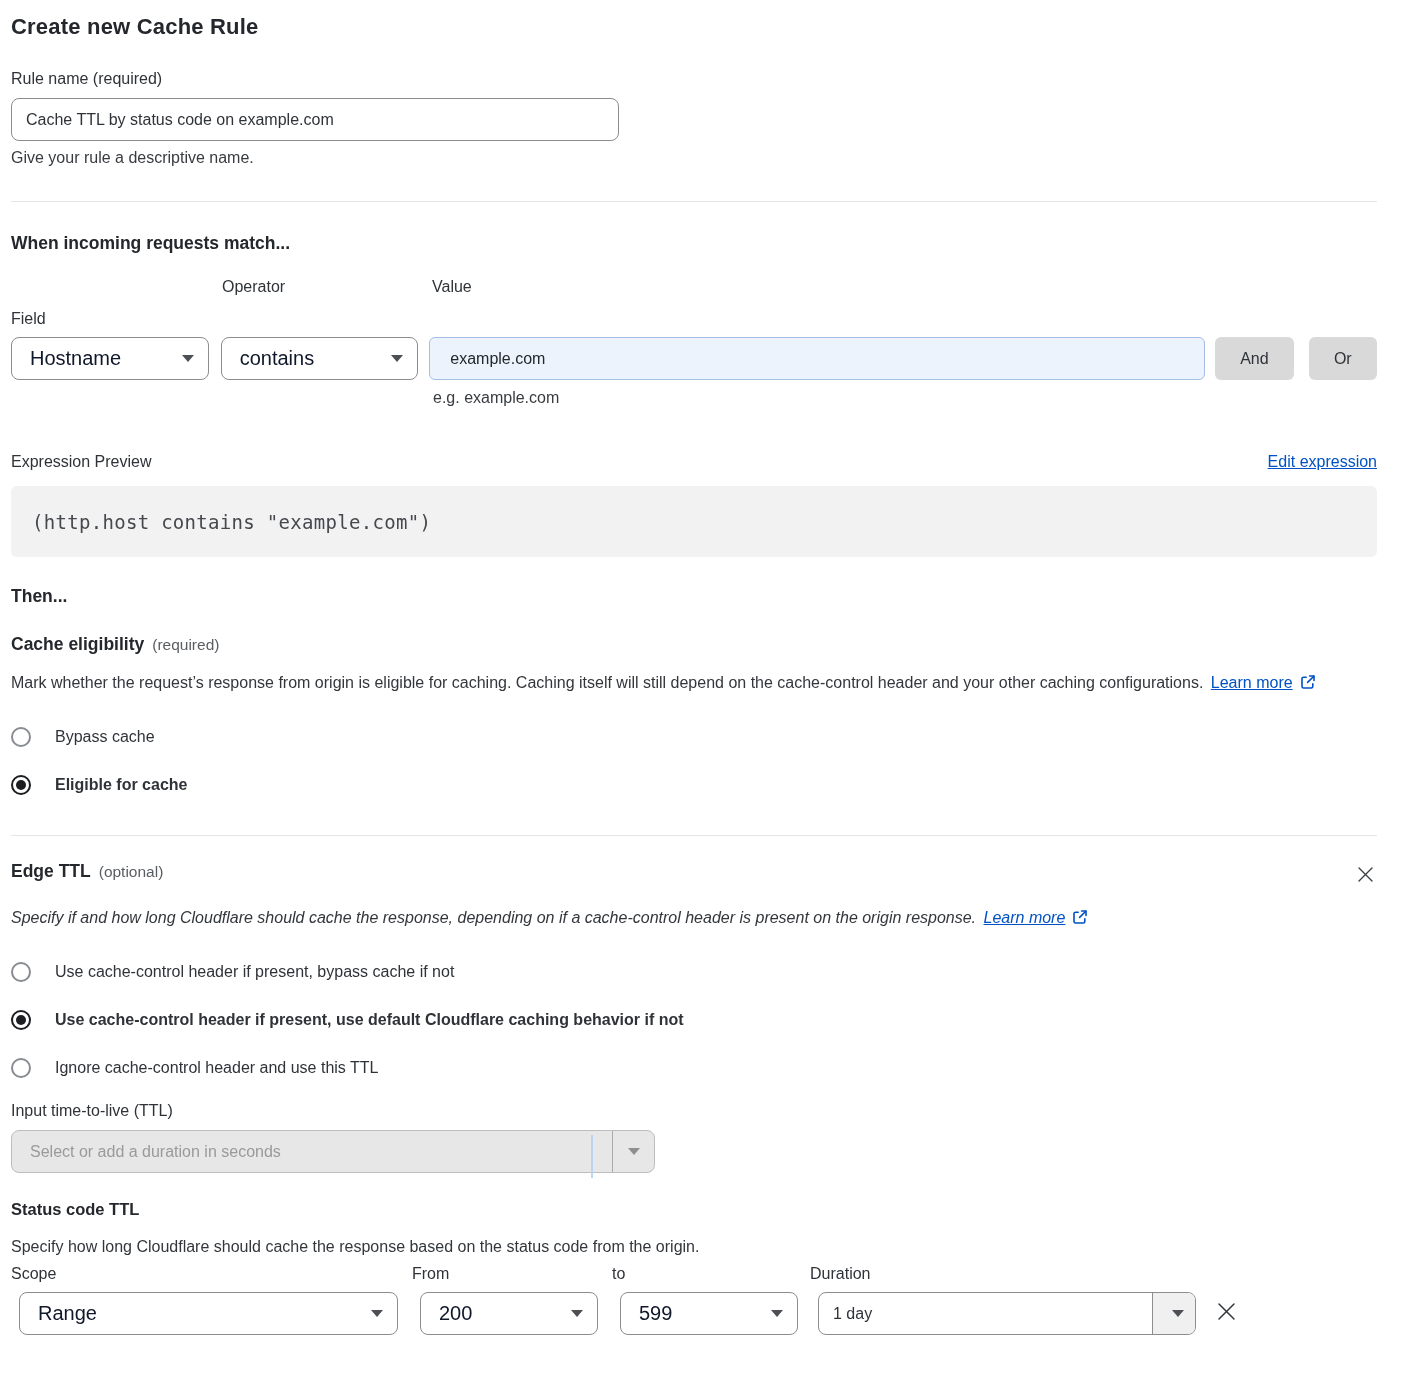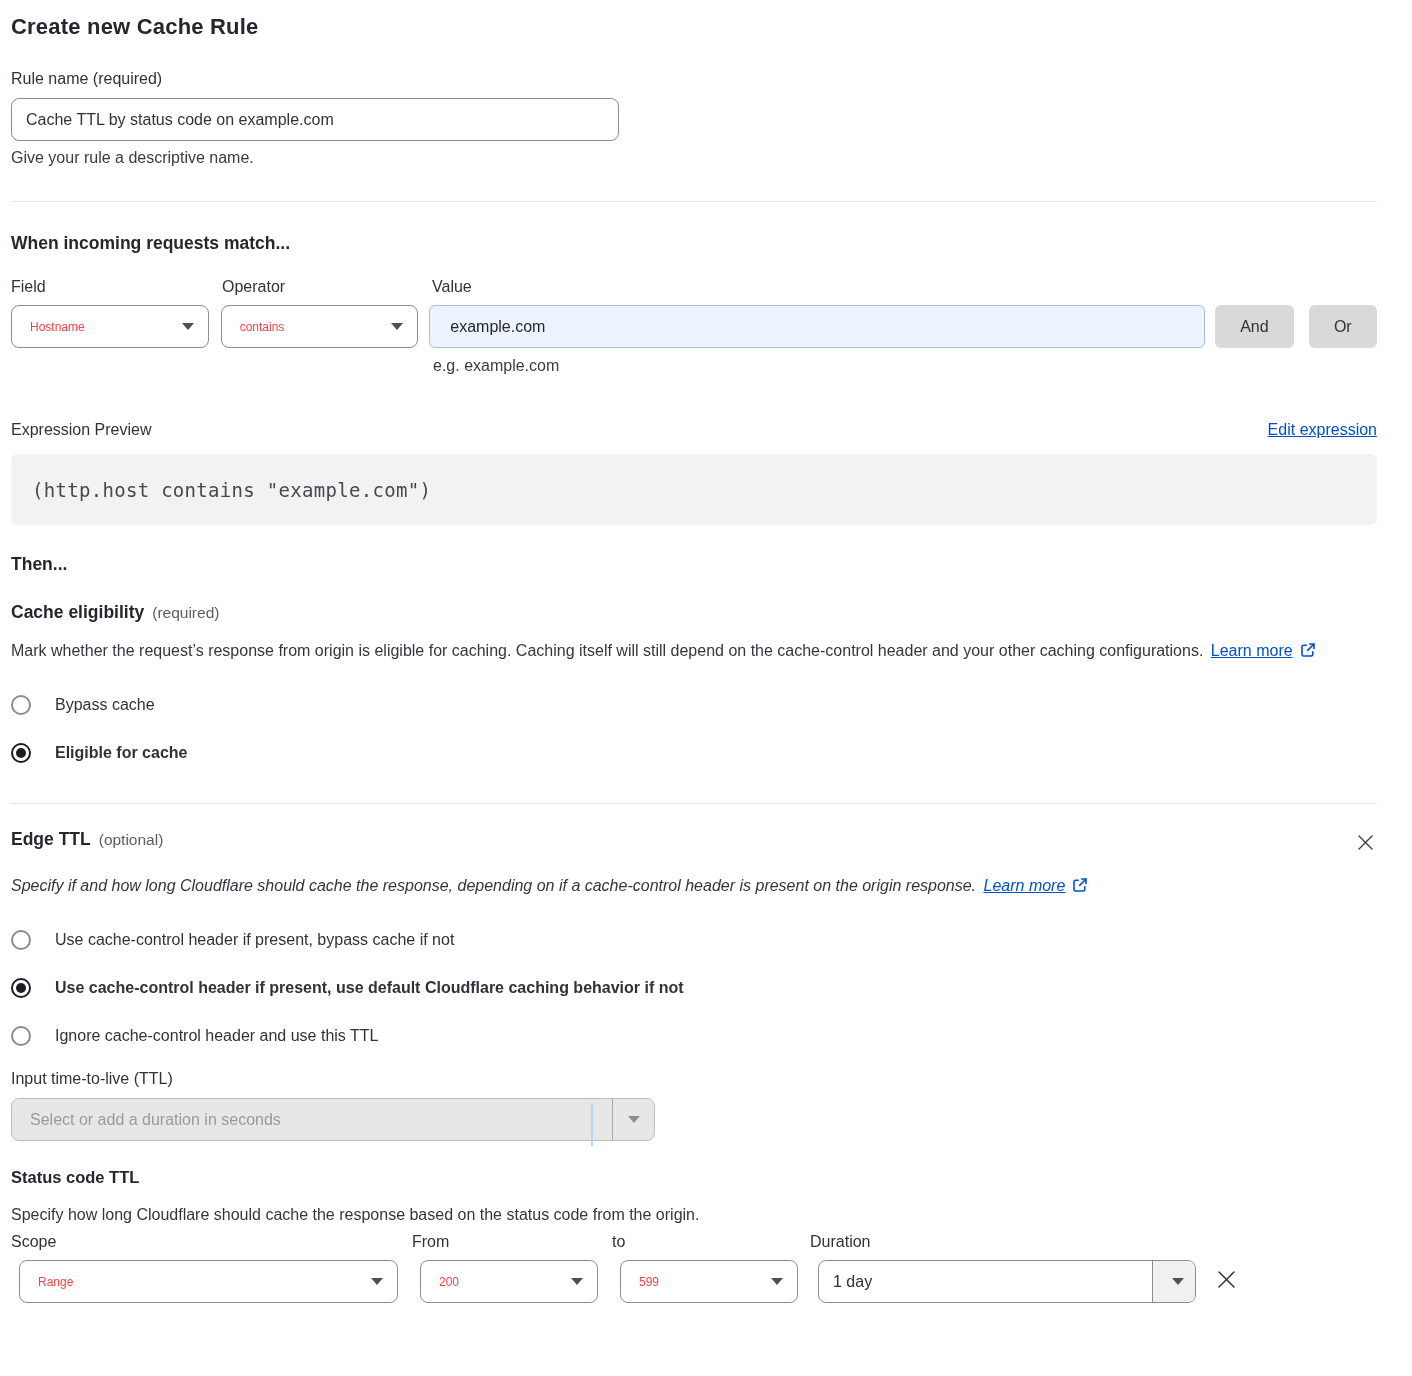--- a/index.html
+++ b/index.html
@@ -29,30 +29,30 @@
   .help-text { font-size: 16px; color: #383c40; margin-top: 8px; }
 
   .divider { border: none; border-top: 1px solid #e5e5e5; margin: 34px 0 0 0; }
 
   .section-heading { font-size: 17.5px; font-weight: bold; color: #24272b; }
   .opt-tag { font-size: 15.5px; font-weight: normal; color: #5a5e63; margin-left: 8px; }
 
   
   .match-section { margin-top: 31px; }
   .match-labels { display: flex; margin-top: 24px; }
-  .match-labels .lbl-field { width: 211px; }
+  .match-labels .lbl-field { width: 211px; margin-top: 32px; }
   .match-labels .lbl-operator { width: 210px; }
   .match-controls { display: flex; margin-top: 9px; align-items: center; }
 
   .select-box {
     height: 43px; border: 1px solid #8d8d8d; border-radius: 8px;
     background: #fff; display: flex; align-items: center;
     padding: 0 14px 0 18px; cursor: pointer; position: relative;
   }
-  .select-box .select-value { flex: 1; font-size: 12px; color: #ef4444; white-space: nowrap; overflow: hidden; }
+  .select-box .select-value { flex: 1; font-size: 20px; color: #0f172a; white-space: nowrap; overflow: hidden; }
   .caret {
     width: 0; height: 0; flex: none;
     border-left: 6px solid transparent; border-right: 6px solid transparent;
     border-top: 7px solid #4c5055; margin-left: 8px;
   }
 
   .sel-field { width: 199px; margin-right: 12px; }
   .sel-operator { width: 199px; margin-right: 11px; }
 
   .value-input {

